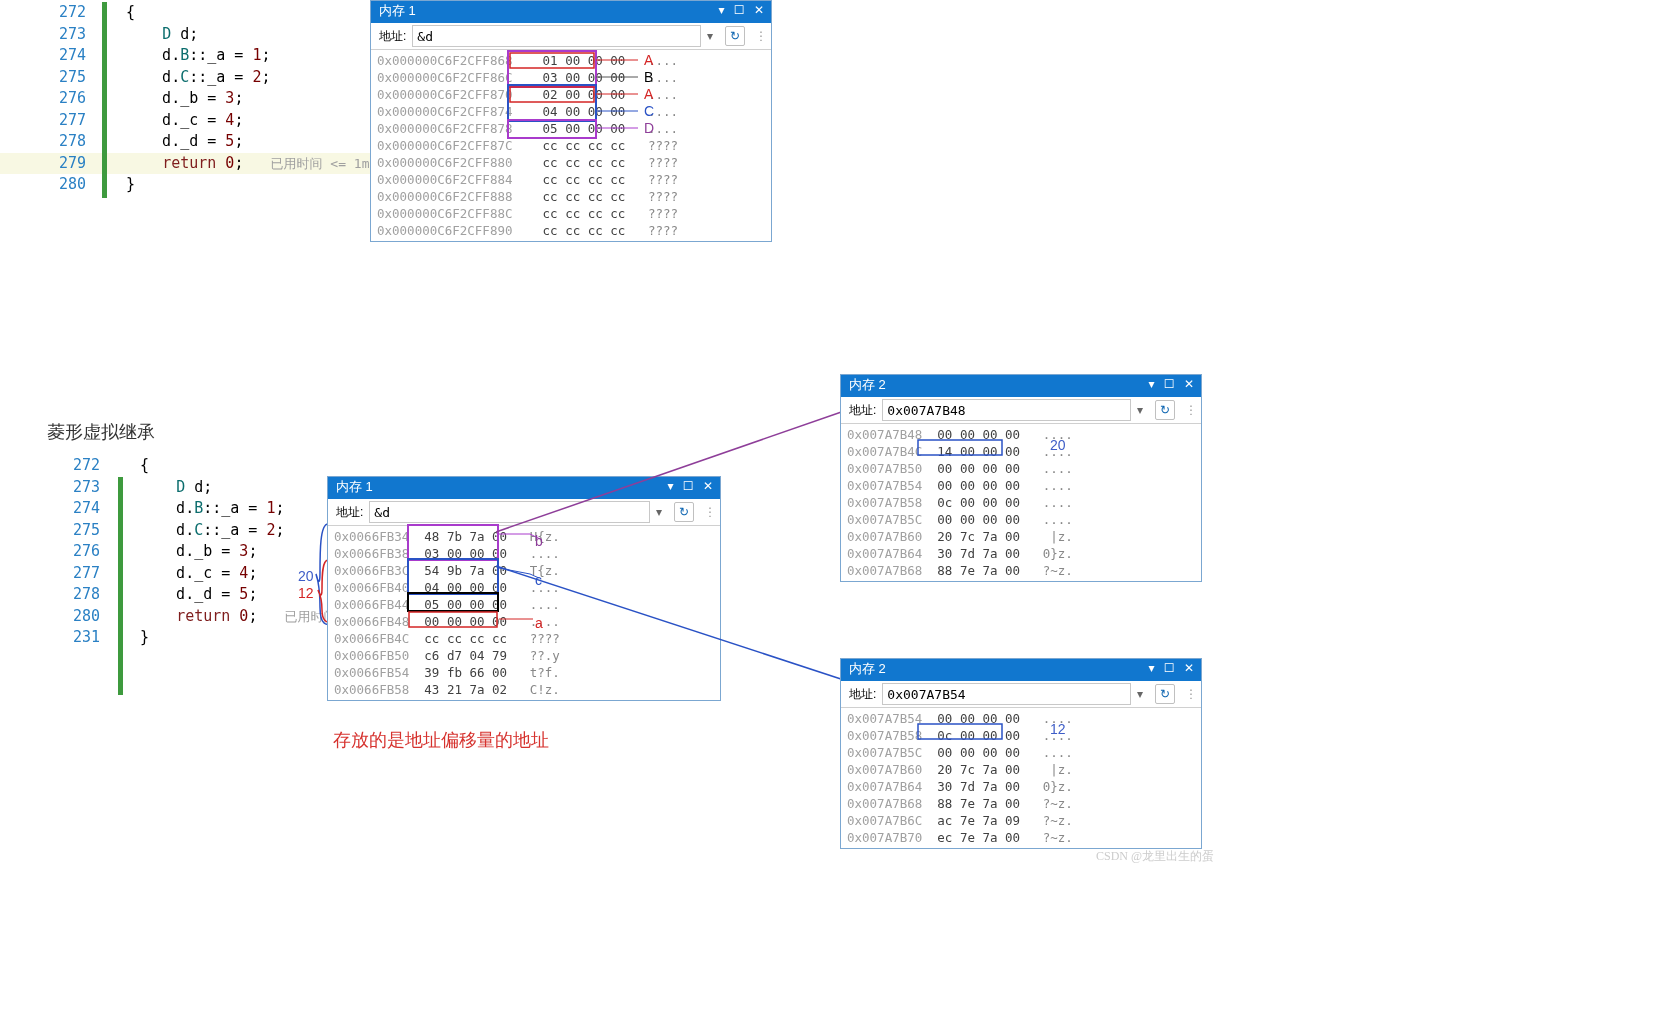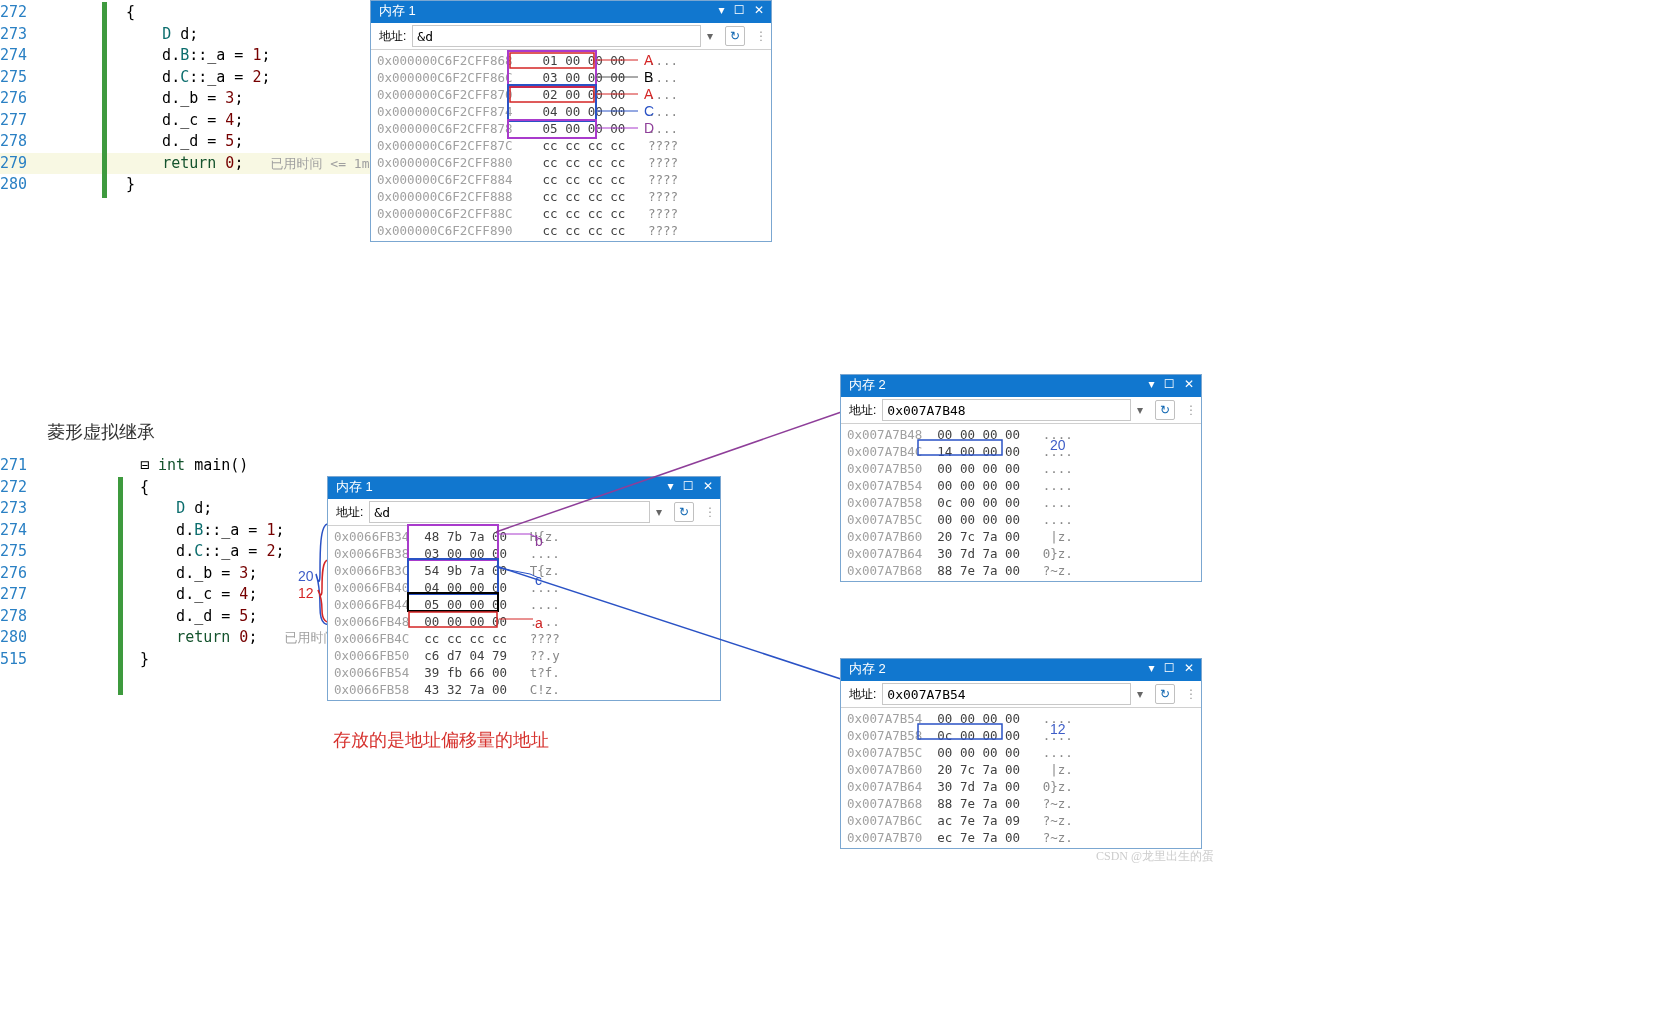--- a/index.html
+++ b/index.html
@@ -6,23 +6,23 @@
     margin: 0;
     padding: 0;
     font-family: "Segoe UI", "Microsoft YaHei", Arial, sans-serif;
     background: #fff;
     font-size: 12px;
     position: relative;
     width: 1656px;
     height: 1022px;
   }
   .code-block { position:absolute; }
-  .code-block .gutter { display:inline-block; width:48px; text-align:left; color:#2a80c4; padding-right:10px;}
+  .code-block .gutter { display:inline-block; width:48px; text-align:right; color:#2a80c4; padding-right:10px;}
   .code-line { white-space:pre; font-family:Consolas,monospace; font-size:15px; line-height:21.5px; }
-  .code-line .k{ color:#14532d;text-align:right;}
+  .code-line .k{ color:#7f1d1d;text-align:right;}
   .code-line .n{ color:#760000;}
   .code-line .t{ color:#0b6d6d;}
   .code-line .comment{ color:#a0a0a0; font-size:13px;}
   .code-line.hl{ background:#f8f8e3;}
   .line-bar{ position:absolute; width:5px; background:#3e9a3e; }
 
   .mem-panel { position:absolute; border:1px solid #7ba7d1; background:#fff;}
   .mem-title { background:#1177cf; color:#fff; height:22px; line-height:20px; font-size:13px; padding-left:8px; position:relative;}
   .mem-title .ctrls { position:absolute; right:4px; top:-1px; font-size:12px; letter-spacing:3px;}
   .mem-addr { height:26px; border-bottom:1px solid #d0d0d0; display:flex; align-items:center; padding-left:8px; gap:6px;}
@@ -109,30 +109,29 @@
 <div class="annot" style="top:69px;left:644px;">B</div>
 <div class="annot red" style="top:86px;left:644px;">A</div>
 <div class="annot blue" style="top:103px;left:644px;">C</div>
 <div class="annot purple" style="top:120px;left:644px;">D</div>
 
 <div class="heading" style="top:420px;left:47px;">菱形虚拟继承</div>
 
 <div class="code-block" style="top:455px;left:0px;width:340px;">
   <div class="line-bar" style="top:22px;left:118px;height:218px;"></div>
   <div id="code2">
-      <div class="code-line"><span class="gutter" style="width:100px">271</span><span style="display:inline-block;width:30px"></span>⊟ <span class="k">int</span> main()</div>
       <div class="code-line"><span class="gutter" style="width:100px">272</span><span style="display:inline-block;width:30px"></span>{</div>
       <div class="code-line"><span class="gutter" style="width:100px">273</span><span style="display:inline-block;width:30px"></span>    <span class="t">D</span> d;</div>
       <div class="code-line"><span class="gutter" style="width:100px">274</span><span style="display:inline-block;width:30px"></span>    d.<span class="t">B</span>::_a = <span class="n">1</span>;</div>
       <div class="code-line"><span class="gutter" style="width:100px">275</span><span style="display:inline-block;width:30px"></span>    d.<span class="t">C</span>::_a = <span class="n">2</span>;</div>
       <div class="code-line"><span class="gutter" style="width:100px">276</span><span style="display:inline-block;width:30px"></span>    d._b = <span class="n">3</span>;</div>
       <div class="code-line"><span class="gutter" style="width:100px">277</span><span style="display:inline-block;width:30px"></span>    d._c = <span class="n">4</span>;</div>
       <div class="code-line"><span class="gutter" style="width:100px">278</span><span style="display:inline-block;width:30px"></span>    d._d = <span class="n">5</span>;</div>
       <div class="code-line"><span class="gutter" style="width:100px">280</span><span style="display:inline-block;width:30px"></span>    <span class="k">return</span> <span class="n">0</span>;   <span class="comment">已用时间</span></div>
-      <div class="code-line"><span class="gutter" style="width:100px">515</span><span style="display:inline-block;width:30px"></span>}</div>
+      <div class="code-line"><span class="gutter" style="width:100px">231</span><span style="display:inline-block;width:30px"></span>}</div>
     </div>
 </div>
 
 <div class="annot bluev" style="top:568px;left:298px;">20</div>
 <div class="annot red" style="top:585px;left:298px;">12</div>
 <svg class="overlay" style="left:314px;top:522px;width:20px;height:120px;">
  <path d="M14 2 C6 2 6 30 6 50 C6 70 2 52 2 52 C2 52 6 62 6 85 C6 105 14 102 14 102" fill="none" stroke="#2a52c5" stroke-width="1.5"></path>
  <path d="M14 38 C8 38 8 55 8 67 C8 80 4 68 4 68 C4 68 8 76 8 88 C8 100 14 100 14 100" fill="none" stroke="#d42525" stroke-width="1.5"></path>
 </svg>
 
@@ -151,21 +150,21 @@
   <div class="mem-body" id="mem1bot">
       <div class="mem-row"><span class="addr">0x0066FB34</span>  <span class="bytes">48 7b 7a 00</span>   <span class="ascii">H{z.</span></div>
       <div class="mem-row"><span class="addr">0x0066FB38</span>  <span class="bytes">03 00 00 00</span>   <span class="ascii">....</span></div>
       <div class="mem-row"><span class="addr">0x0066FB3C</span>  <span class="bytes">54 9b 7a 00</span>   <span class="ascii">T{z.</span></div>
       <div class="mem-row"><span class="addr">0x0066FB40</span>  <span class="bytes">04 00 00 00</span>   <span class="ascii">....</span></div>
       <div class="mem-row"><span class="addr">0x0066FB44</span>  <span class="bytes">05 00 00 00</span>   <span class="ascii">....</span></div>
       <div class="mem-row"><span class="addr">0x0066FB48</span>  <span class="bytes">00 00 00 00</span>   <span class="ascii">....</span></div>
       <div class="mem-row"><span class="addr">0x0066FB4C</span>  <span class="bytes">cc cc cc cc</span>   <span class="ascii">????</span></div>
       <div class="mem-row"><span class="addr">0x0066FB50</span>  <span class="bytes">c6 d7 04 79</span>   <span class="ascii">??.y</span></div>
       <div class="mem-row"><span class="addr">0x0066FB54</span>  <span class="bytes">39 fb 66 00</span>   <span class="ascii">t?f.</span></div>
-      <div class="mem-row"><span class="addr">0x0066FB58</span>  <span class="bytes">43 32 7a 00</span>   <span class="ascii">C!z.</span></div>
+      <div class="mem-row"><span class="addr">0x0066FB58</span>  <span class="bytes">43 21 7a 02</span>   <span class="ascii">C!z.</span></div>
     </div>
 </div>
 
 <svg class="overlay" style="left:327px;top:524px;width:400px;height:200px;">
   <rect x="81" y="1" width="90" height="35" fill="none" stroke="#a93bcc" stroke-width="2"></rect>
   <rect x="81" y="35" width="90" height="35" fill="none" stroke="#2a52c5" stroke-width="2"></rect>
   <rect x="81" y="69" width="90" height="18" fill="none" stroke="#000" stroke-width="2"></rect>
   <rect x="82" y="88" width="88" height="15" fill="none" stroke="#d42525" stroke-width="1.5"></rect>
   <path d="M172 10 L203 10 L215 16" fill="none" stroke="#a93bcc"></path>
   <path d="M172 44 L203 50 L212 54" fill="none" stroke="#2a52c5"></path>

